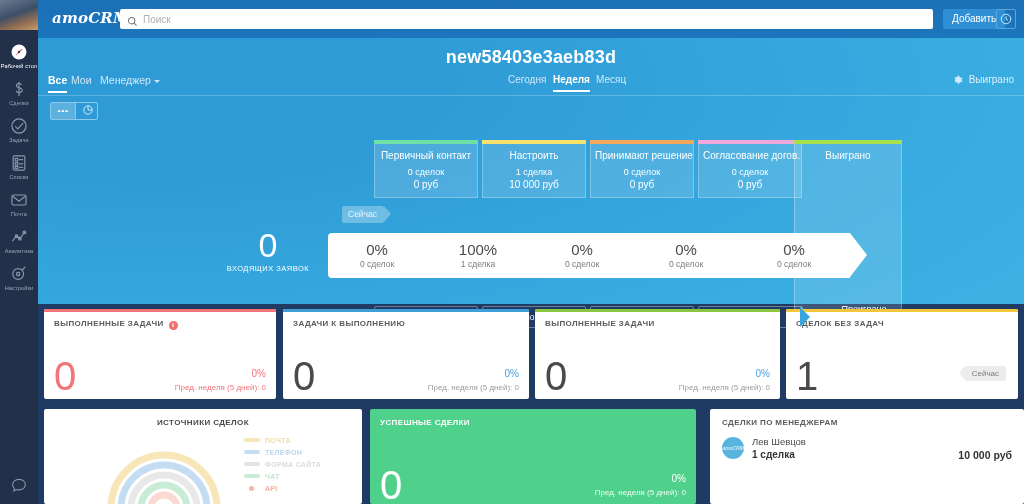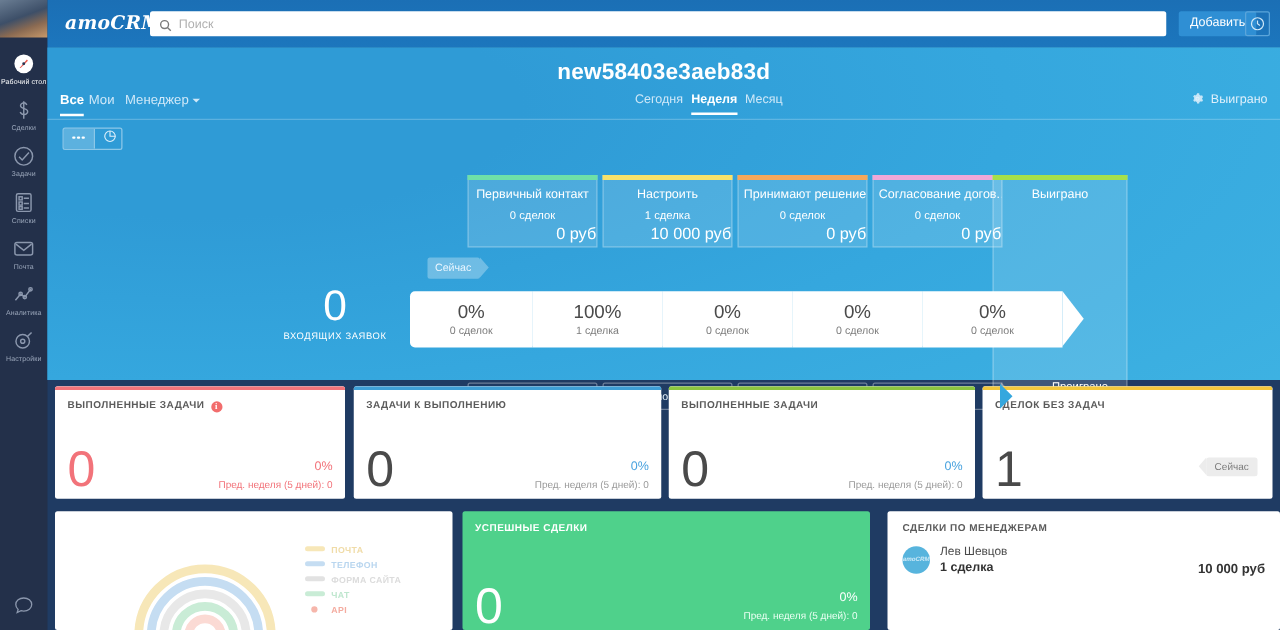--- a/index.html
+++ b/index.html
@@ -149,21 +149,21 @@
     border-top: 0;
     text-align: center; color: #fff; cursor: pointer; padding-left: 40px;
   }
   .stage-bar { position: absolute; left: -1px; top: 0; height: 4px; }
   .stage-name {
     position: absolute; left: 0; top: 10px; width: 100%;
     font-size: 10px; white-space: nowrap; overflow: hidden;
     padding: 0 4px;
   }
   .stage-deals { position: absolute; left: 0; top: 27px; width: 100%; font-size: 9px; }
-  .stage-sum { position: absolute; left: 0; top: 39px; width: 100%; font-size: 13px; text-align: right; }
+  .stage-sum { position: absolute; left: 0; top: 39px; width: 100%; font-size: 10px; }
 
   #now-tag {
     position: absolute; left: 304px; top: 168px;
     height: 17px; line-height: 17px; padding: 0 7px 0 6px;
     background: rgba(255,255,255,.30); color: #eaf6ff; font-size: 8.5px;
     border-radius: 2px;
   }
   #now-tag:after {
     content: ""; position: absolute; right: -7px; top: 0;
     border-top: 8.5px solid transparent; border-bottom: 8.5px solid transparent;
@@ -563,20 +563,21 @@
       <div class="kpi-bar" style="background:#f3c73b;"></div>
       <div class="kpi-title">СДЕЛОК БЕЗ ЗАДАЧ</div>
       <div class="kpi-num">1</div>
       <div id="kpi-now-tag">Сейчас</div>
     </div>
   </div>
 
   <div id="widgets">
 
     <div class="widget" id="w-sources">
+      <div class="w-title">ИСТОЧНИКИ СДЕЛОК</div>
       <svg id="donut" width="130" height="75" viewBox="0 0 130 75">
         <g fill="none" stroke-linecap="round">
           <path d="M12 75 A53 53 0 0 1 118 75" stroke="#f7e7b8" stroke-width="7"></path>
           <path d="M22 75 A43 43 0 0 1 108 75" stroke="#c5ddf2" stroke-width="7"></path>
           <path d="M32 75 A33 33 0 0 1 98 75" stroke="#e8e8e8" stroke-width="7"></path>
           <path d="M42 75 A23 23 0 0 1 88 75" stroke="#c9ecd6" stroke-width="7"></path>
           <path d="M52 75 A13 13 0 0 1 78 75" stroke="#fbdad4" stroke-width="7"></path>
         </g>
       </svg>
       <div class="src-legend">

